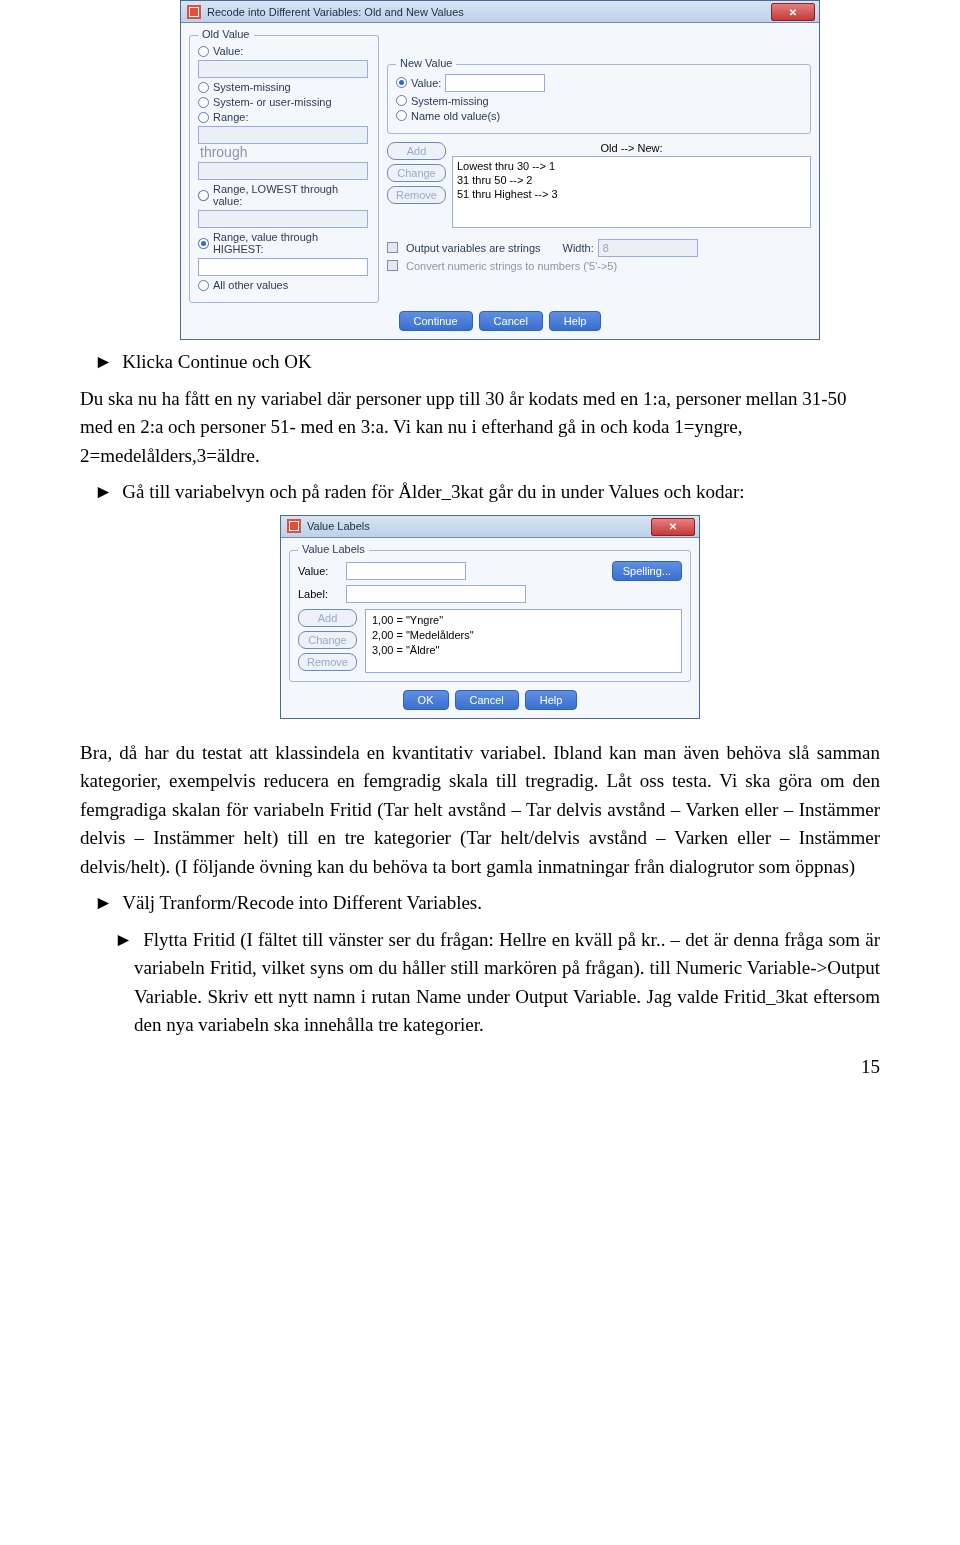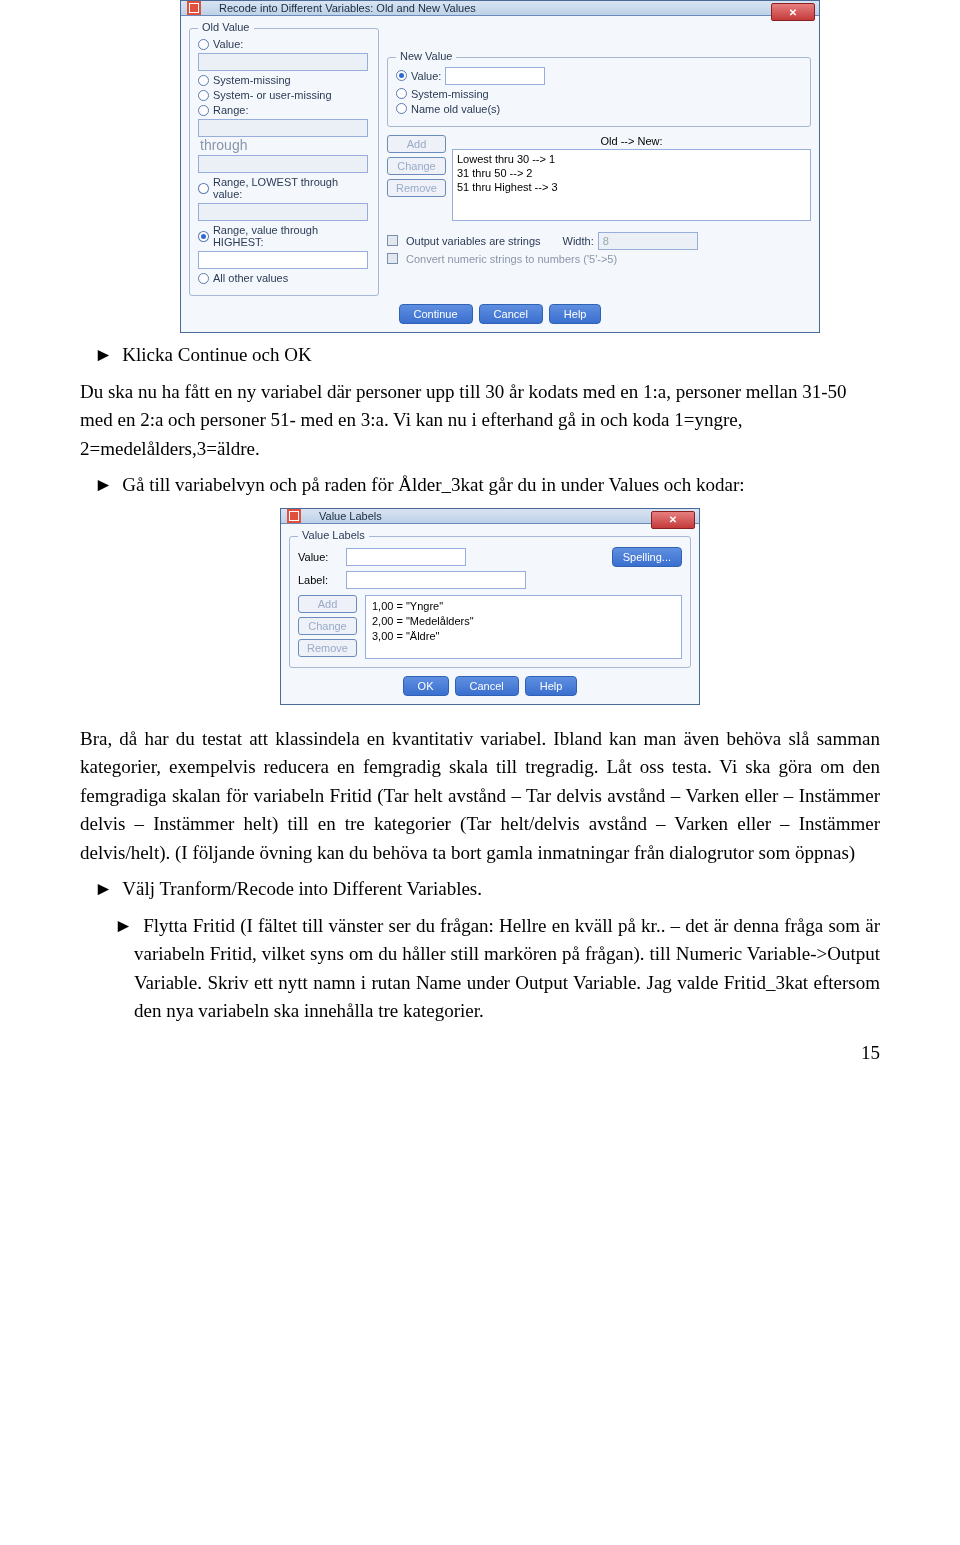--- a/index.html
+++ b/index.html
@@ -16,27 +16,26 @@
 
   
   .dialog {
     border: 1px solid #4a6b9a;
     background: #fff;
     font-family: Tahoma, Arial, sans-serif;
     font-size: 11px;
     margin-bottom: 4px;
   }
   .titlebar {
-    height: 15px;
+    height: 22px;
     background: linear-gradient(#d8e4f2, #bed1e8);
     display: flex;
     align-items: center;
     border-bottom: 1px solid #6b8cba;
     position: relative;
-    gap: 12px;
   }
   .titlebar .icon-app {
     width: 16px; height: 16px; margin: 0 5px;
     display:flex; align-items:center; justify-content:center;
   }
   .titlebar .title-text { font-size: 11px; color: #1a2b40; }
   .closebtn {
     position: absolute; right: 4px; top: 2px;
     width: 44px; height: 18px;
     background: linear-gradient(#e77f7f,#c43a3a);
@@ -76,21 +75,21 @@
   }
   .radio-dot.sel::after{content:"";width:5px;height:5px;border-radius:50%;background:#2b6bd1;}
   .tiny-input {
     height:18px; border:1px solid #99addc; background:#fff; padding:1px 4px;
     font-size:11px; min-width:100px;
   }
   .tiny-input.disabled { background:#ebeff6; color:#9aa; }
   .small-btn {
     display:inline-block; min-width:54px; text-align:center;
     padding:2px 8px;
-    border:1px solid #6b8cba; border-radius:3px;
+    border:1px solid #6b8cba; border-radius:8px;
     background:linear-gradient(#eef4fb,#d5e2f3);
     font-size:11px; color:#2b3a55;
   }
   .small-btn.disabled { color:#9aaac7; background:#eef2f8; }
   .btn-blue {
     display:inline-block; padding:3px 14px;
     border:1px solid #2f62b5; border-radius:4px;
     background:linear-gradient(#5f8fe0,#3a6fcf);
     color:#fff; font-size:11px;
   }

